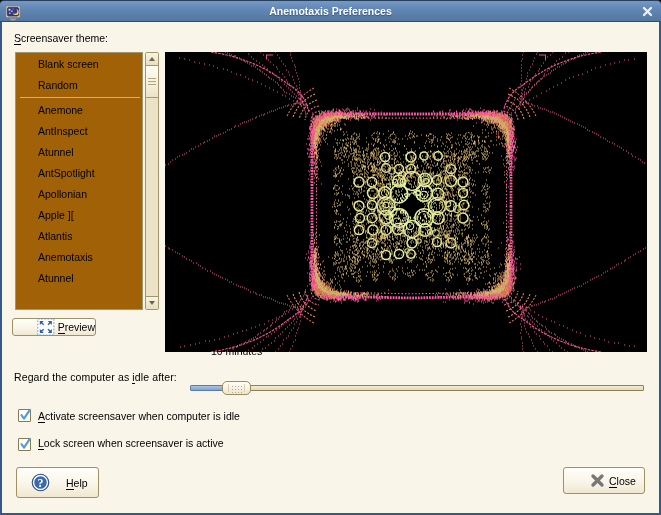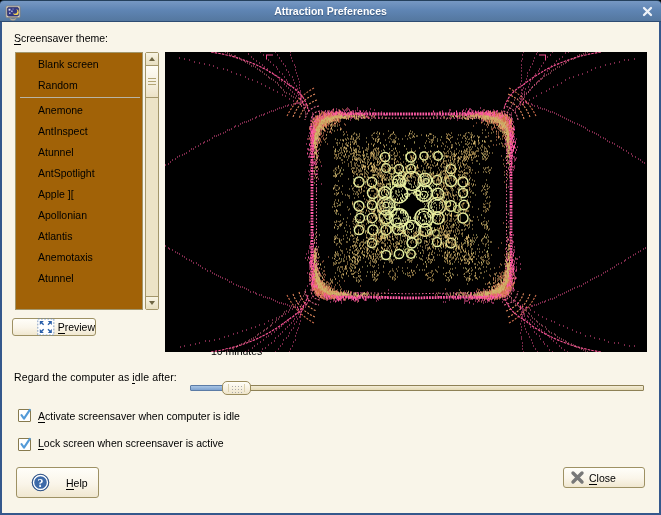--- a/index.html
+++ b/index.html
@@ -45,38 +45,38 @@
 <rect x="1" y="1" width="14" height="11.5" rx="1.2" fill="#d9d4c6" stroke="#8a847a" stroke-width="0.8"></rect>
 <rect x="2.4" y="2.4" width="11.2" height="8.7" rx="1.5" fill="#343a85" stroke="#23255c" stroke-width="0.7"></rect>
 <circle cx="10.8" cy="7.2" r="2.9" fill="#f2d057"></circle>
       <circle cx="9.7" cy="6.3" r="2.5" fill="#343a85"></circle>
 <rect x="3.6" y="3.8" width="1.8" height="1.8" fill="#e8e8f0"></rect>
 <rect x="6.3" y="5.6" width="1.2" height="1.2" fill="#fff"></rect>
 <rect x="4.2" y="7.6" width="1.2" height="1.2" fill="#fff"></rect>
 <rect x="7.6" y="3.6" width="0.9" height="0.9" fill="#c8c8e8"></rect>
 <path d="M4.6 12.8 q3.4 2.6 6.8 0 l-0.9 2 q-2.5 1.6 -5 0 z" fill="#b6b1a4" stroke="#8a847a" stroke-width="0.5"></path>
 </svg>
-    <div id="title" class="abs">Attraction Preferences</div>
+    <div id="title" class="abs">Anemotaxis Preferences</div>
     <svg class="abs" style="right:8px;top:4.5px" width="11" height="11" viewBox="0 0 11 11">
 <path d="M2 2 L9 9 M9 2 L2 9" stroke="#eef2f8" stroke-width="2.3" stroke-linecap="round"></path>
 </svg>
   </div>
 <div id="content" class="abs">
   <div class="abs" style="left:12px;top:9.5px"><u>S</u>creensaver theme:</div>
   <div id="list" class="abs" style="left:13px;top:30px">
       <div style="height:1px"></div>
       <div class="row">Blank screen</div>
       <div class="row">Random</div>
       <div id="sep"></div>
       <div class="row">Anemone</div>
       <div class="row">AntInspect</div>
       <div class="row">Atunnel</div>
       <div class="row">AntSpotlight</div>
+      <div class="row">Apollonian</div>
       <div class="row">Apple ][</div>
-      <div class="row">Apollonian</div>
       <div class="row">Atlantis</div>
       <div class="row">Anemotaxis</div>
       <div class="row">Atunnel</div>
     </div>
   <div id="sbar" class="abs" style="left:143px;top:30px">
     <div class="sbtn" style="top:0;border-bottom:1px solid #a3966a">
         <div class="arr" style="border-bottom:4px solid #6e6542"></div>
       </div>
     <div id="sthumb">
         <div class="grip" style="top:12px"></div>
@@ -341,19 +341,19 @@
   <div class="abs" style="left:36px;top:415px"><u>L</u>ock screen when screensaver is active</div>
   <div class="btn" style="left:14px;top:445px;width:83px;height:31px;padding-left:14px">
       <svg width="19" height="19" viewBox="0 0 19 19">
 <circle cx="9.5" cy="9.5" r="8.6" fill="#3d6aa8"></circle>
 <circle cx="9.5" cy="9.5" r="7" fill="none" stroke="#fff" stroke-width="1.4"></circle>
 <circle cx="9.5" cy="9.5" r="8.3" fill="none" stroke="#27477a" stroke-width="0.8"></circle>
 <text x="9.5" y="13.6" font-family="Liberation Serif" font-size="12" font-weight="bold" fill="#fff" text-anchor="middle">?</text>
 </svg>
       <span style="margin-left:16px"><u>H</u>elp</span>
     </div>
-  <div class="btn" style="left:561px;top:445px;width:82px;height:21px;padding-left:6px">
+  <div class="btn" style="left:561px;top:445px;width:82px;height:27px;padding-left:26px">
       <svg width="15" height="15" viewBox="0 0 15 15">
 <path d="M3 3 L12 12 M12 3 L3 12" stroke="#787878" stroke-width="3.4" stroke-linecap="round"></path>
 </svg>
       <span style="margin-left:4px"><u>C</u>lose</span>
     </div>
 </div>
 
 </body></html>

